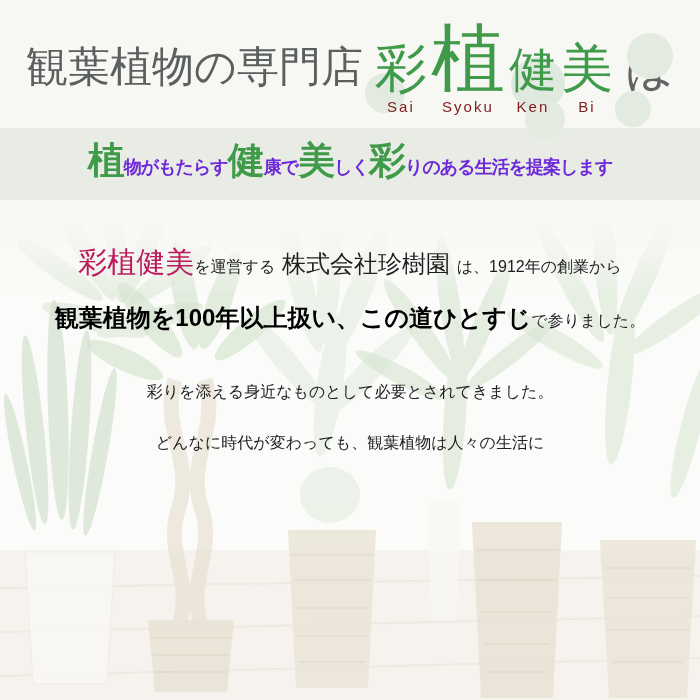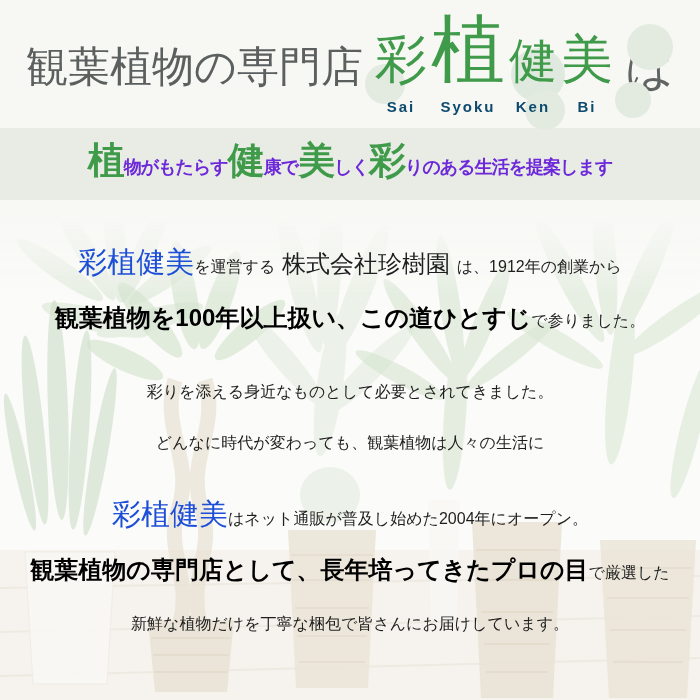--- a/index.html
+++ b/index.html
@@ -42,26 +42,25 @@
   .logo-kanji {
     font-family: "DejaVu Serif", "Liberation Serif", serif;
     color: #3f9b4a;
     line-height: 0.95;
   }
   .lk1 { font-size: 52px; }
   .lk2 { font-size: 74px; }
   .lk3 { font-size: 48px; }
   .lk4 { font-size: 52px; }
   .logo-romaji {
-    color: #0c4a6e;
+    color: #7f1d1d;
     font-size: 15px;
     letter-spacing: 2px;
-    margin-top: 15px;
+    margin-top: 6px;
     line-height: 1;
-    font-weight: bold;
   }
   .header-suffix {
     color: #606564;
     font-size: 48px;
     line-height: 1;
     margin-bottom: 22px;
   }
 
   
   .tagline {
@@ -90,21 +89,21 @@
   .text-layer { position: relative; z-index: 2; padding-top: 44px; }
   .para { margin-bottom: 35px; }
   .line {
     text-align: center;
     line-height: 36px;
     margin-bottom: 15px;
     white-space: nowrap;
   }
   .seg-brand {
     font-family: "DejaVu Serif", "Liberation Serif", serif;
-    color: #1d4ed8;
+    color: #be185d;
     font-size: 29px;
   }
   .seg-black { color: #1e1e1e; font-size: 16px; }
   .seg-company { color: #1e1e1e; font-size: 24px; margin: 0 0.28em; text-align: center; }
   .seg-green-bold { color: #000000; font-size: 24px; font-weight: bold; }
 </style>
 </head>
 <body>
 
 <div class="page">
@@ -257,28 +256,17 @@
 
       <div class="para">
         <div class="line">
           <span class="seg-black">彩りを添える身近なものとして必要とされてきました。</span>
         </div>
         <div class="line">
           <span class="seg-black">どんなに時代が変わっても、観葉植物は人々の生活に</span>
         </div>
       </div>
 
-      <div class="para">
-        <div class="line">
-          <span class="seg-brand">彩植健美</span><span class="seg-black">はネット通販が普及し始めた2004年にオープン。</span>
-        </div>
-        <div class="line">
-          <span class="seg-green-bold">観葉植物の専門店として、長年培ってきたプロの目</span><span class="seg-black">で厳選した</span>
-        </div>
-        <div class="line">
-          <span class="seg-black">新鮮な植物だけを丁寧な梱包で皆さんにお届けしています。</span>
-        </div>
-      </div>
 
     </div>
   </div>
 
 </div>
 
 </body></html>

